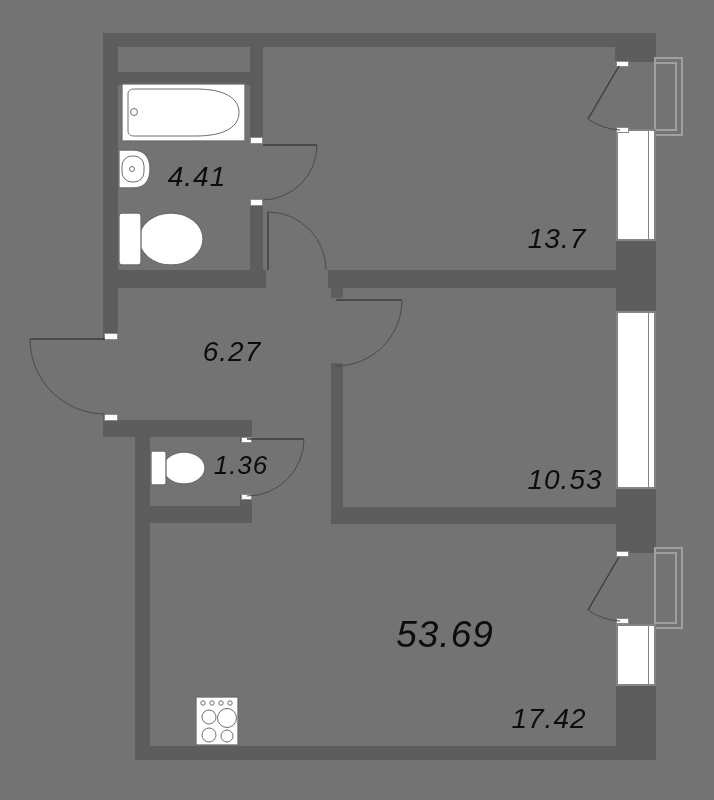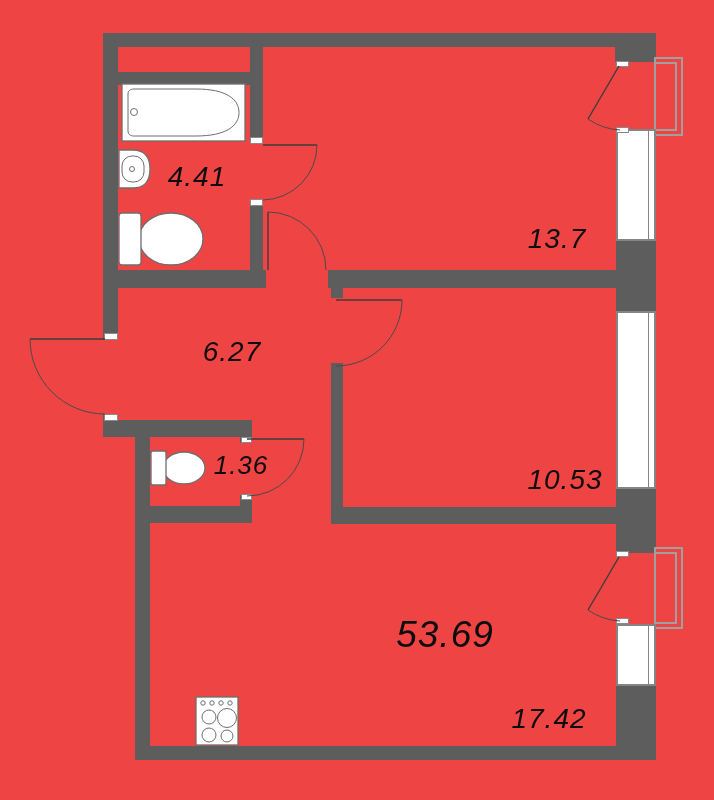--- a/index.html
+++ b/index.html
@@ -1,16 +1,16 @@
 <!DOCTYPE html>
 <html><head>
 <meta charset="utf-8">
 <style>
   html,body{margin:0;padding:0;background:#ffffff;}
-  .stage{position:relative;width:714px;height:800px;background:#ef4444;overflow:hidden;
+  .stage{position:relative;width:714px;height:800px;background:#737373;overflow:hidden;
          font-family:"Liberation Sans",sans-serif;}
   svg{display:block;}
   .wall{fill:#5d5d5d;stroke:none;shape-rendering:crispEdges;}
   .jamb{fill:#ffffff;stroke:#8a8a8a;stroke-width:1;shape-rendering:crispEdges;}
   .win{fill:#ffffff;stroke:#848484;stroke-width:1.2;shape-rendering:crispEdges;}
   .winline{stroke:#848484;stroke-width:1;shape-rendering:crispEdges;}
   .balc{fill:none;stroke:#a0a0a0;stroke-width:1.1;shape-rendering:crispEdges;}
   .door{fill:none;stroke:#3d3d3d;stroke-width:1.4;}
   .arc{fill:none;stroke:#4a4a4a;stroke-width:1;}
   .fix{fill:#ffffff;stroke:#6e6e6e;stroke-width:1.3;}

